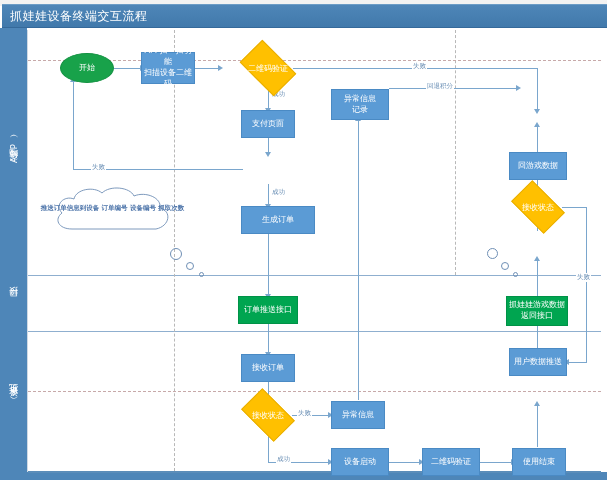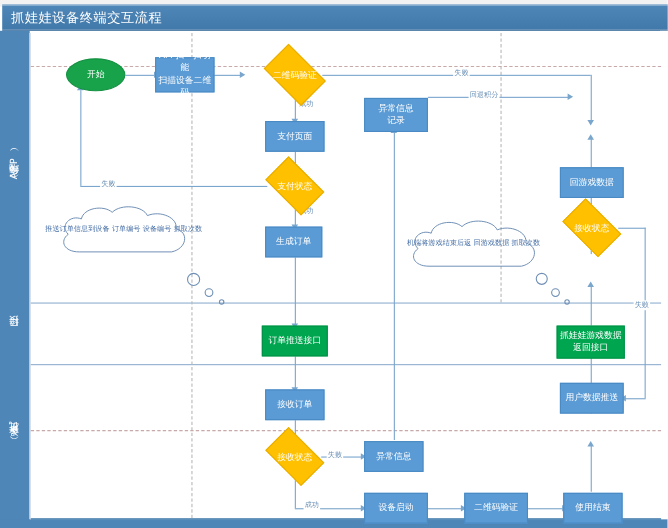--- a/index.html
+++ b/index.html
@@ -193,60 +193,47 @@
     <div class="elab" style="left:548px;top:243px;">失败</div>
 
     <div class="ln lnv" style="left:509px;top:96px;width:1px;height:26px;"></div>
     <div class="arrow ar-u" style="left:506px;top:92px;"></div>
 
     <div class="cloud" style="left:22px;top:155px;width:125px;height:60px;">
       <svg width="125" height="60" viewBox="0 0 125 60">
         <path d="M22,44 C8,44 4,34 12,28 C4,20 14,10 24,14 C26,4 44,1 52,8
                  C60,0 80,2 84,11 C96,6 112,13 110,23 C122,26 120,41 106,44 Z" fill="none" stroke="#6f8fb5" stroke-width="0.9"></path>
       </svg>
-      <div class="cloudtxt" style="height:48px;">推送订单信息到设备
+      <div class="cloudtxt" style="height:48px;font-weight:bold;">推送订单信息到设备
 订单编号
 设备编号
 抓取次数</div>
     </div>
     <div class="bub" style="left:142px;top:218px;width:10px;height:10px;"></div>
     <div class="bub" style="left:158px;top:232px;width:6px;height:6px;"></div>
     <div class="bub" style="left:171px;top:242px;width:3px;height:3px;"></div>
 
-    <div class="cloud" style="left:340px;top:168px;width:125px;height:60px;">
-      <svg width="125" height="60" viewBox="0 0 125 60">
-        <path d="M22,44 C8,44 4,34 12,28 C4,20 14,10 24,14 C26,4 44,1 52,8
-                 C60,0 80,2 84,11 C96,6 112,13 110,23 C122,26 120,41 106,44 Z" fill="none" stroke="#6f8fb5" stroke-width="0.9"></path>
-      </svg>
-      <div class="cloudtxt" style="height:48px;">机端将游戏结束后返
-回游戏数据
-抓取次数</div>
-    </div>
     <div class="bub" style="left:459px;top:218px;width:9px;height:9px;"></div>
     <div class="bub" style="left:473px;top:232px;width:6px;height:6px;"></div>
     <div class="bub" style="left:485px;top:242px;width:3px;height:3px;"></div>
 
     <div class="node rect" style="left:113px;top:22px;width:54px;height:32px;">APP扫一扫功能
 扫描设备二维码</div>
 
     <div class="node ellipse-green" style="left:32px;top:23px;width:54px;height:30px;">开始</div>
 
     <div class="diamond-wrap" style="left:216px;top:22px;width:48px;height:32px;">
       <div class="dia"></div>
       <div class="dtxt">二维码验证</div>
     </div>
 
     <div class="node rect" style="left:213px;top:80px;width:54px;height:28px;">支付页面</div>
 
-    <div class="diamond-wrap" style="left:217px;top:124px;width:46px;height:30px;">
-      <div class="dia"></div>
-      <div class="dtxt">支付状态</div>
-    </div>
-
-    <div class="node rect" style="left:213px;top:176px;width:52px;height:28px;">生成订单</div>
+
+    <div class="node rect" style="left:213px;top:176px;width:74px;height:28px;">生成订单</div>
 
     <div class="node green" style="left:210px;top:266px;width:60px;height:28px;">订单推送接口</div>
 
     <div class="node rect" style="left:213px;top:324px;width:54px;height:28px;">接收订单</div>
 
     <div class="diamond-wrap" style="left:217px;top:370px;width:46px;height:30px;">
       <div class="dia"></div>
       <div class="dtxt">接收状态</div>
     </div>
 

